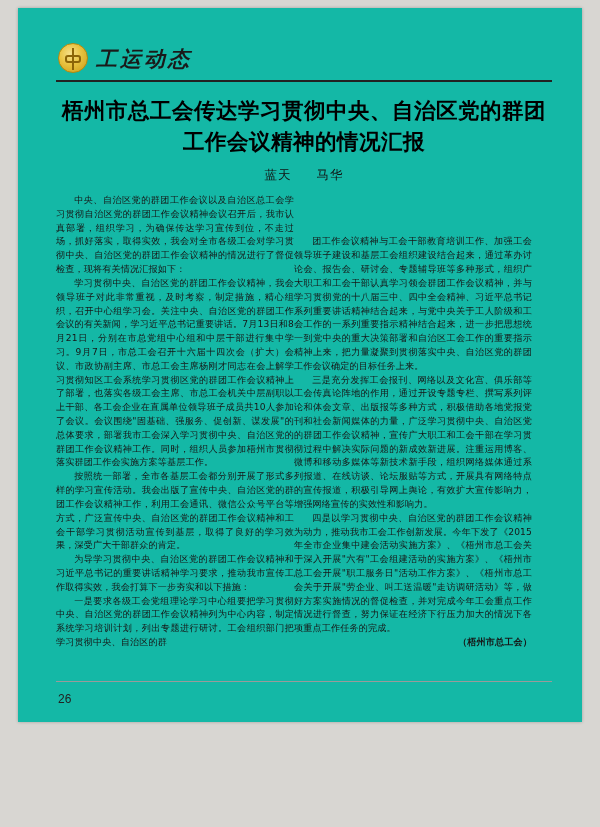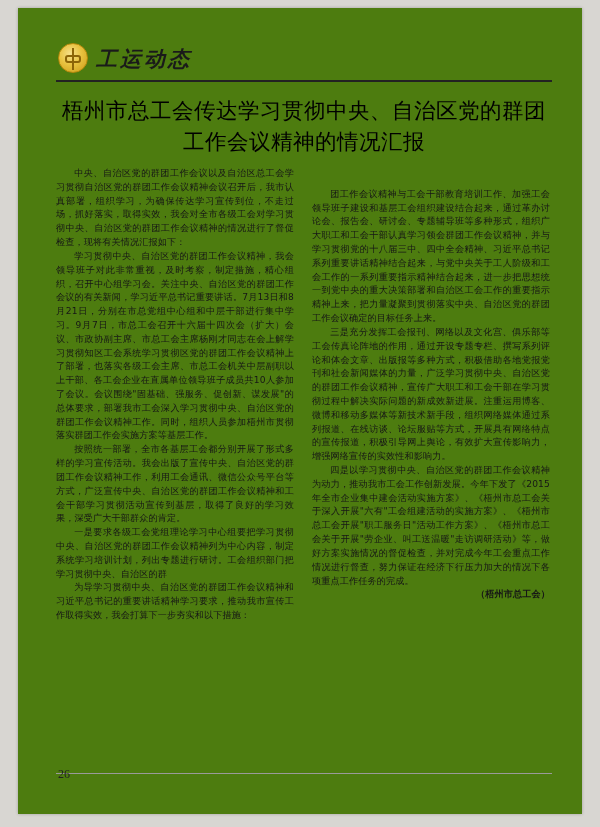--- a/index.html
+++ b/index.html
@@ -11,22 +11,22 @@
     height: 827px;
     background: #d8d6d2;
     font-family: "DejaVu Sans", "Liberation Sans", sans-serif;
     overflow: hidden;
   }
   .page {
     position: absolute;
     left: 18px;
     top: 8px;
     width: 564px;
-    height: 806px;
-    background: #4d7c0f;
+    height: 714px;
+    background: #14b8a6;
     box-shadow: 0 0 3px rgba(0,0,0,0.25);
     box-sizing: border-box;
   }
   .page-inner {
     position: absolute;
     left: 38px;
     top: 30px;
     right: 30px;
     bottom: 20px;
   }
@@ -87,41 +87,40 @@
     bottom: 2px;
     height: 2px;
     background: #222;
   }
 
   
   .headline {
     text-align: center;
     font-family: "DejaVu Serif", "Liberation Serif", serif;
     font-size: 21.5px;
-    font-weight: normal;
+    font-weight: bold;
     line-height: 1.42;
     color: #000;
     letter-spacing: 0.5px;
     margin: 12px 4px 10px 4px;
   }
   .byline {
     text-align: center;
     font-family: "DejaVu Sans", "Liberation Sans", sans-serif;
     font-size: 12.5px;
     color: #111;
     margin-bottom: 10px;
     letter-spacing: 1px;
   }
   .byline span { margin: 0 10px; }
 
   
   .columns {
     display: flex;
-    gap: 18px;
-    align-items: center;
+    align-items: flex-end;
   }
   .col {
     width: 238px;
     flex: 0 0 238px;
   }
   .col p {
     margin: 0;
     font-family: "DejaVu Sans", "Liberation Sans", sans-serif;
     font-size: 9.1px;
     line-height: 1.52;
@@ -131,22 +130,22 @@
     text-indent: 2em;
     letter-spacing: 0.15px;
   }
   .col p.b { font-weight: bold; }
   .col p.right { text-align: right; text-indent: 0; font-weight: bold; }
 
   
   .folio {
     position: absolute;
     left: 40px;
-    bottom: 32px;
-    font-family: Liberation Serif, serif;
+    bottom: 16px;
+    font-family: Liberation Sans, sans-serif;
     font-size: 12px;
     color: #222;
     margin-top: 44px;
   }
   .page-rule {
     position: absolute;
     left: 38px;
     right: 30px;
     bottom: 40px;
     height: 1px;
@@ -160,29 +159,33 @@
   <div class="page-inner">
 
     <div class="masthead">
       <div class="masthead-logo"></div>
       <div class="masthead-title">工运动态</div>
       <div class="masthead-rule"></div>
     </div>
 
     <div class="headline">梧州市总工会传达学习贯彻中央、自治区党的群团工作会议精神的情况汇报</div>
 
+    <div class="byline">
+      <span>蓝天</span>
+      <span>马华</span>
+    </div>
 
     <div class="columns">
 
       <div class="col">
         <p>中央、自治区党的群团工作会议以及自治区总工会学习贯彻自治区党的群团工作会议精神会议召开后，我市认真部署，组织学习，为确保传达学习宣传到位，不走过场，抓好落实，取得实效，我会对全市各级工会对学习贯彻中央、自治区党的群团工作会议精神的情况进行了督促检查，现将有关情况汇报如下：</p>
         <p>学习贯彻中央、自治区党的群团工作会议精神，我会领导班子对此非常重视，及时考察，制定措施，精心组织，召开中心组学习会。关注中央、自治区党的群团工作会议的有关新闻，学习近平总书记重要讲话。7月13日和8月21日，分别在市总党组中心组和中层干部进行集中学习。9月7日，市总工会召开十六届十四次会（扩大）会议、市政协副主席、市总工会主席杨刚才同志在会上解学习贯彻知区工会系统学习贯彻区党的群团工作会议精神上了部署，也落实各级工会主席、市总工会机关中层副职以上干部、各工会企业在直属单位领导班子成员共10人参加了会议。会议围绕"固基础、强服务、促创新、谋发展"的总体要求，部署我市工会深入学习贯彻中央、自治区党的群团工作会议精神工作。同时，组织人员参加梧州市贯彻落实群团工作会实施方案等基层工作。</p>
         <p>按照统一部署，全市各基层工会都分别开展了形式多样的学习宣传活动。我会出版了宣传中央、自治区党的群团工作会议精神工作，利用工会通讯、微信公众号平台等方式，广泛宣传中央、自治区党的群团工作会议精神和工会干部学习贯彻活动宣传到基层，取得了良好的学习效果，深受广大干部群众的肯定。</p>
+        <p>为导学习贯彻中央、自治区党的群团工作会议精神和习近平总书记的重要讲话精神学习要求，推动我市宣传工作取得实效，我会打算下一步夯实和以下措施：</p>
         <p>一是要求各级工会党组理论学习中心组要把学习贯彻中央、自治区党的群团工作会议精神列为中心内容，制定系统学习培训计划，列出专题进行研讨。工会组织部门把学习贯彻中央、自治区的群</p>
-        <p>为导学习贯彻中央、自治区党的群团工作会议精神和习近平总书记的重要讲话精神学习要求，推动我市宣传工作取得实效，我会打算下一步夯实和以下措施：</p>
       </div>
 
       <div class="col">
         <p>团工作会议精神与工会干部教育培训工作、加强工会领导班子建设和基层工会组织建设结合起来，通过革办讨论会、报告会、研讨会、专题辅导班等多种形式，组织广大职工和工会干部认真学习领会群团工作会议精神，并与学习贯彻党的十八届三中、四中全会精神、习近平总书记系列重要讲话精神结合起来，与党中央关于工人阶级和工会工作的一系列重要指示精神结合起来，进一步把思想统一到党中央的重大决策部署和自治区工会工作的重要指示精神上来，把力量凝聚到贯彻落实中央、自治区党的群团工作会议确定的目标任务上来。</p>
         <p>三是充分发挥工会报刊、网络以及文化宫、俱乐部等工会传真论阵地的作用，通过开设专题专栏、撰写系列评论和体会文章、出版报等多种方式，积极借助各地党报党刊和社会新闻媒体的力量，广泛学习贯彻中央、自治区党的群团工作会议精神，宣传广大职工和工会干部在学习贯彻过程中解决实际问题的新成效新进展。注重运用博客、微博和移动多媒体等新技术新手段，组织网络媒体通过系列报道、在线访谈、论坛服贴等方式，开展具有网络特点的宣传报道，积极引导网上舆论，有效扩大宣传影响力，增强网络宣传的实效性和影响力。</p>
         <p>四是以学习贯彻中央、自治区党的群团工作会议精神为动力，推动我市工会工作创新发展。今年下发了《2015年全市企业集中建会活动实施方案》、《梧州市总工会关于深入开展"六有"工会组建活动的实施方案》、《梧州市总工会开展"职工服务日"活动工作方案》、《梧州市总工会关于开展"劳企业、叫工送温暖"走访调研活动》等，做好方案实施情况的督促检查，并对完成今年工会重点工作情况进行督查，努力保证在经济下行压力加大的情况下各项重点工作任务的完成。</p>
         <p class="right">（梧州市总工会）</p>
       </div>
 
     </div>

